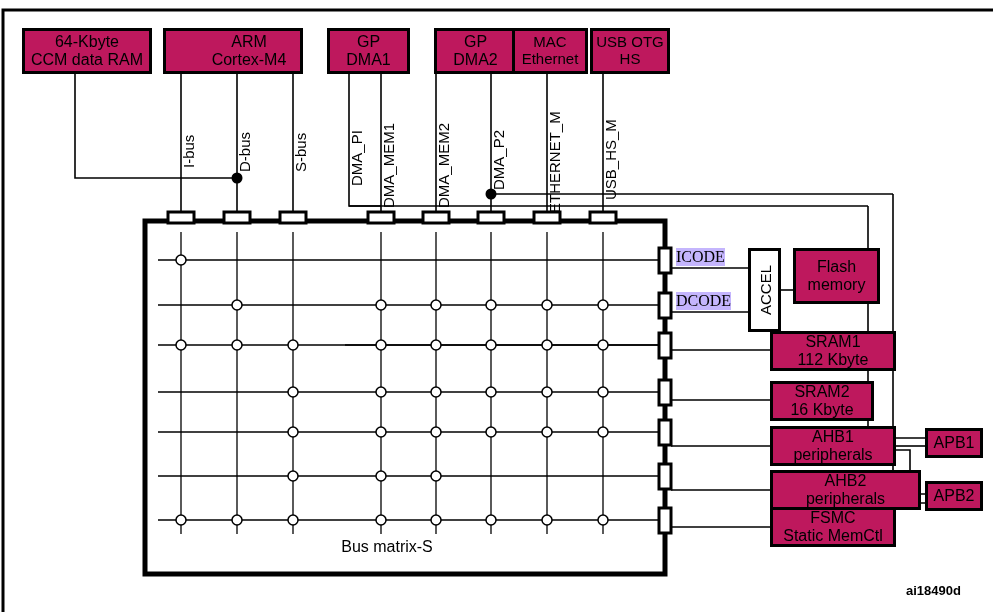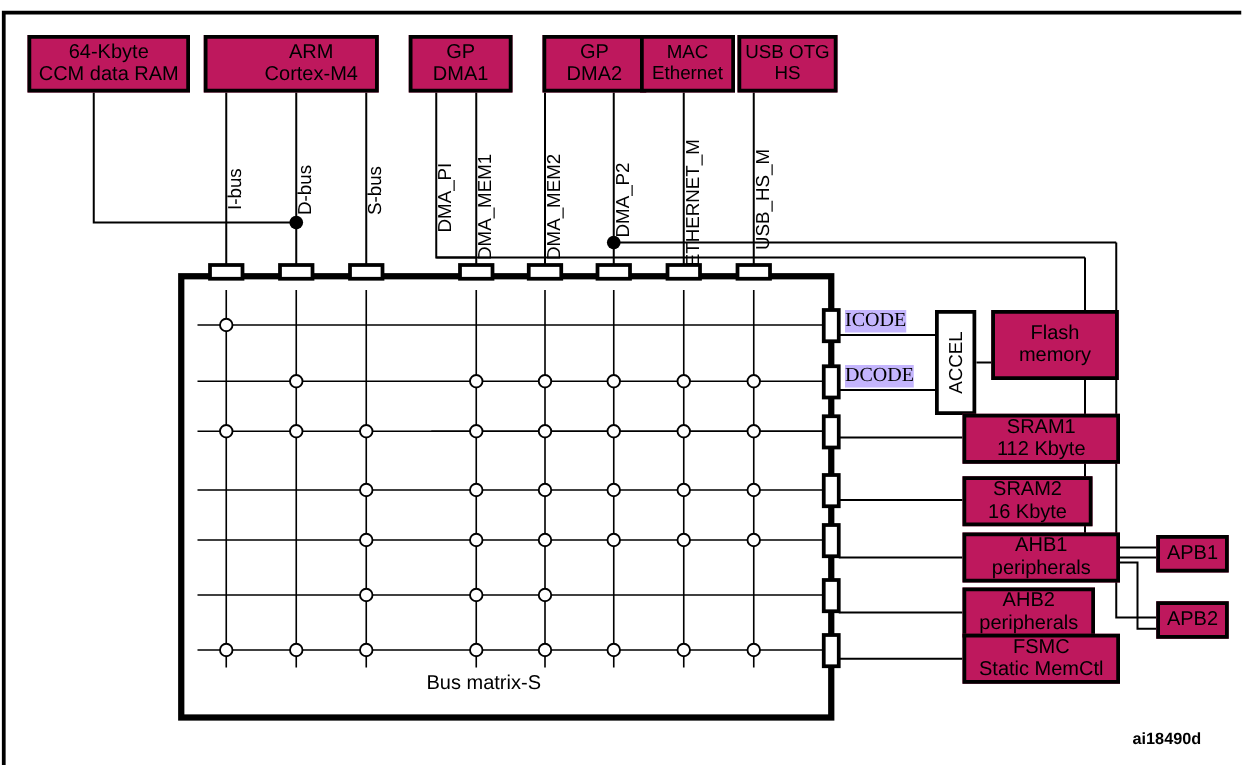--- a/index.html
+++ b/index.html
@@ -210,41 +210,41 @@
 
   <div id="matrix-caption" style="left:357px;top:538px;transform:translateX(-50%);margin-left:30px;">Bus matrix-S</div>
 
   <div class="portlabel" style="left:676px;top:248px;">ICODE</div>
   <div class="portlabel" style="left:676px;top:292px;">DCODE</div>
 
   <div class="accel" style="left:748px;top:248px;width:33px;height:84px;">
     <div class="t">ACCEL</div>
   </div>
 
-  <div class="blk" style="left:793px;top:248px;width:102px;height:56px;font-size:16px;">
+  <div class="blk" style="left:793px;top:248px;width:87px;height:56px;font-size:16px;">
     <span>Flash</span>
     <span>memory</span>
   </div>
 
   <div class="blk" style="left:770px;top:331px;width:126px;height:40px;font-size:16px;">
     <span>SRAM1</span>
     <span>112 Kbyte</span>
   </div>
 
   <div class="blk" style="left:770px;top:381px;width:104px;height:40px;font-size:16px;">
     <span>SRAM2</span>
     <span>16 Kbyte</span>
   </div>
 
   <div class="blk" style="left:770px;top:426px;width:126px;height:40px;font-size:16px;">
     <span>AHB1</span>
     <span>peripherals</span>
   </div>
 
-  <div class="blk" style="left:770px;top:470px;width:106px;height:40px;font-size:16px;">
+  <div class="blk" style="left:770px;top:470px;width:151px;height:40px;font-size:16px;">
     <span>AHB2</span>
     <span>peripherals</span>
   </div>
 
   <div class="blk" style="left:770px;top:507px;width:126px;height:40px;font-size:16px;">
     <span>FSMC</span>
     <span>Static MemCtl</span>
   </div>
 
   <div class="blk" style="left:925px;top:428px;width:58px;height:30px;font-size:16px;">

